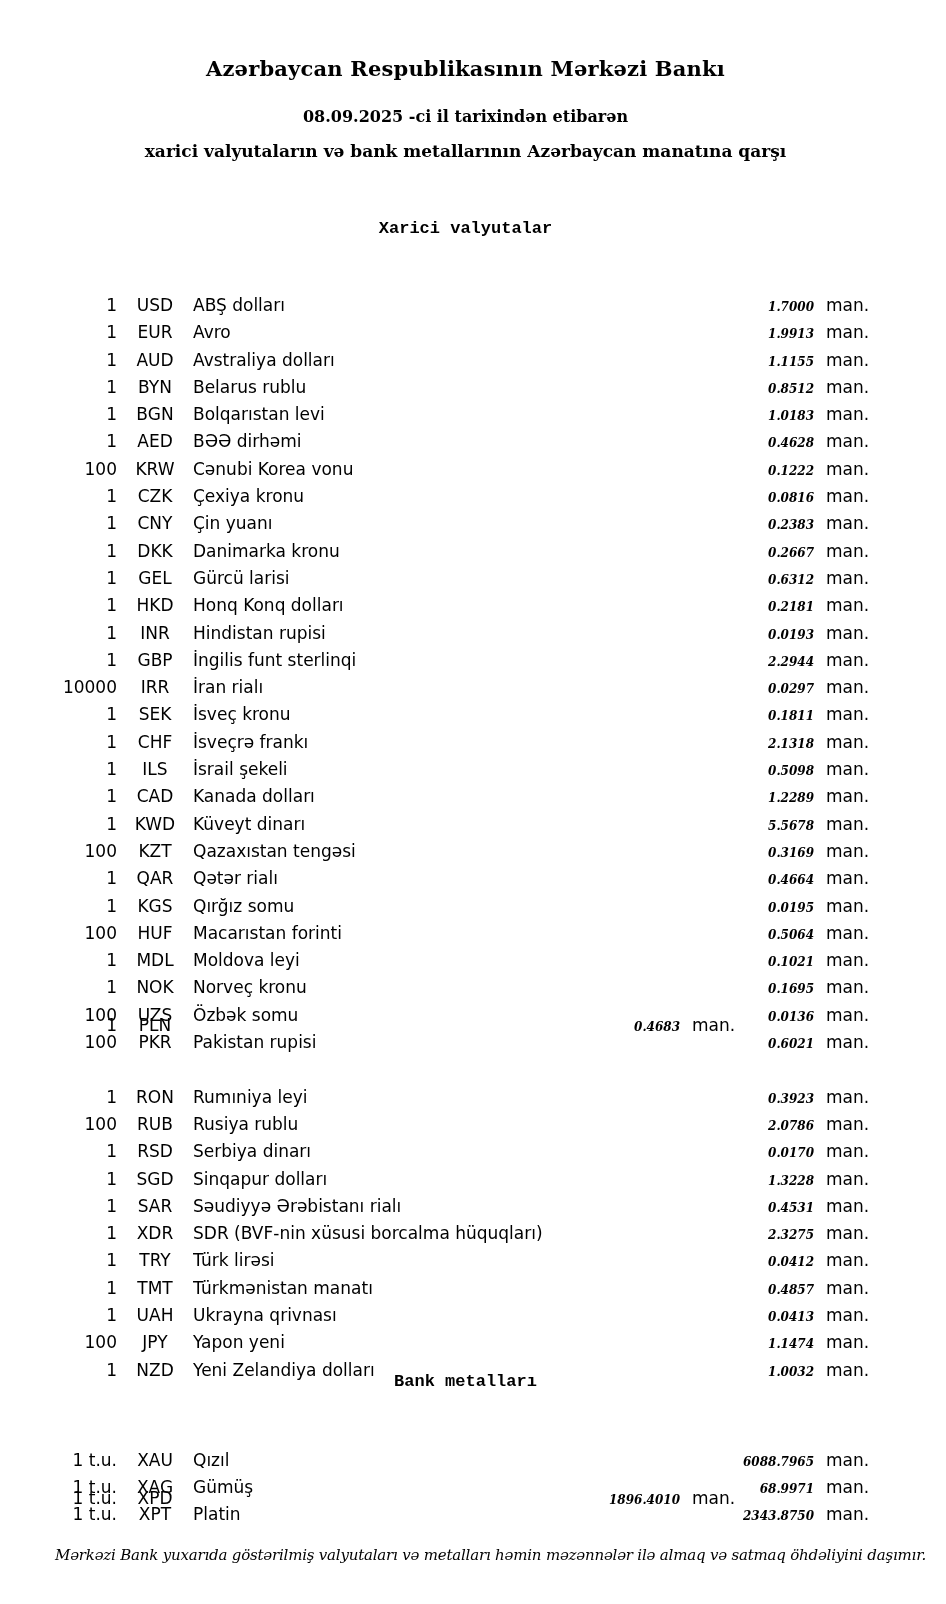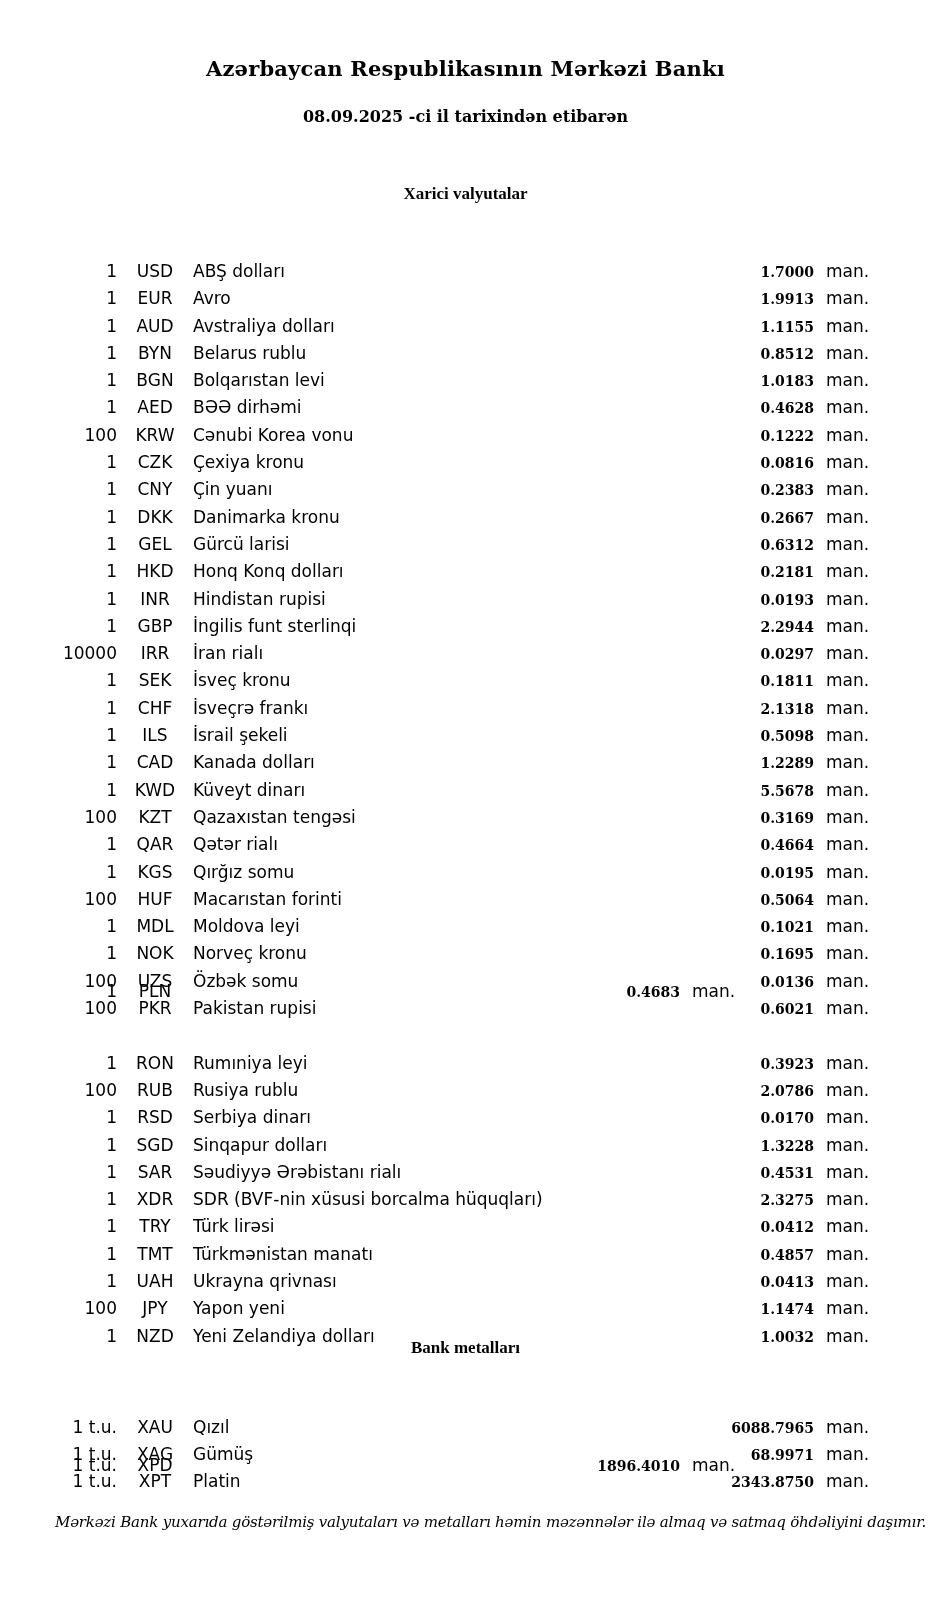--- a/index.html
+++ b/index.html
@@ -32,21 +32,21 @@
   .doc-date {
     font-size: 16px;
     margin-top: 26px;
   }
   .doc-subtitle {
     font-size: 17px;
     margin-top: 15px;
   }
   .section-title {
     text-align: center;
-    font-family: Liberation Serif, serif;
+    font-family: Liberation Mono, monospace;
     font-weight: bold;
     font-size: 17px;
     margin: 0;
   }
   .section-title.currencies {
     margin-top: 58px;
     margin-bottom: 10px;
   }
   .section-title.metals {
     margin-top: 32px;
@@ -75,21 +75,22 @@
   .name {
     text-align: left;
     white-space: nowrap;
     overflow: hidden;
     margin-top: 44px;
   }
   .rate {
     text-align: right;
     font-family: "DejaVu Serif", serif;
     font-weight: bold;
-    font-size: 14px;
+    font-style: italic;
+    font-size: 12px;
     white-space: nowrap;
   }
   .unit {
     text-align: left;
     white-space: nowrap;
   }
   .disclaimer {
     font-family: "DejaVu Serif", serif;
     font-style: italic;
     font-size: 15px;
@@ -100,20 +101,21 @@
   }
 </style>
 </head>
 <body>
 
 <div class="page">
 
   <header class="doc-header">
     <h1 class="doc-title">Azərbaycan Respublikasının Mərkəzi Bankı</h1>
     <div class="doc-date">08.09.2025 -ci il tarixindən etibarən</div>
+    <div class="doc-subtitle">xarici valyutaların və bank metallarının Azərbaycan manatına qarşı</div>
   </header>
 
   <section>
     <h2 class="section-title currencies">Xarici valyutalar</h2>
     <div class="rows" id="currency-rows">
   <div class="row">
     <span class="qty">1</span>
     <span class="code">USD</span>
     <span class="name">ABŞ dolları</span>
     <span class="rate">1.7000</span>

